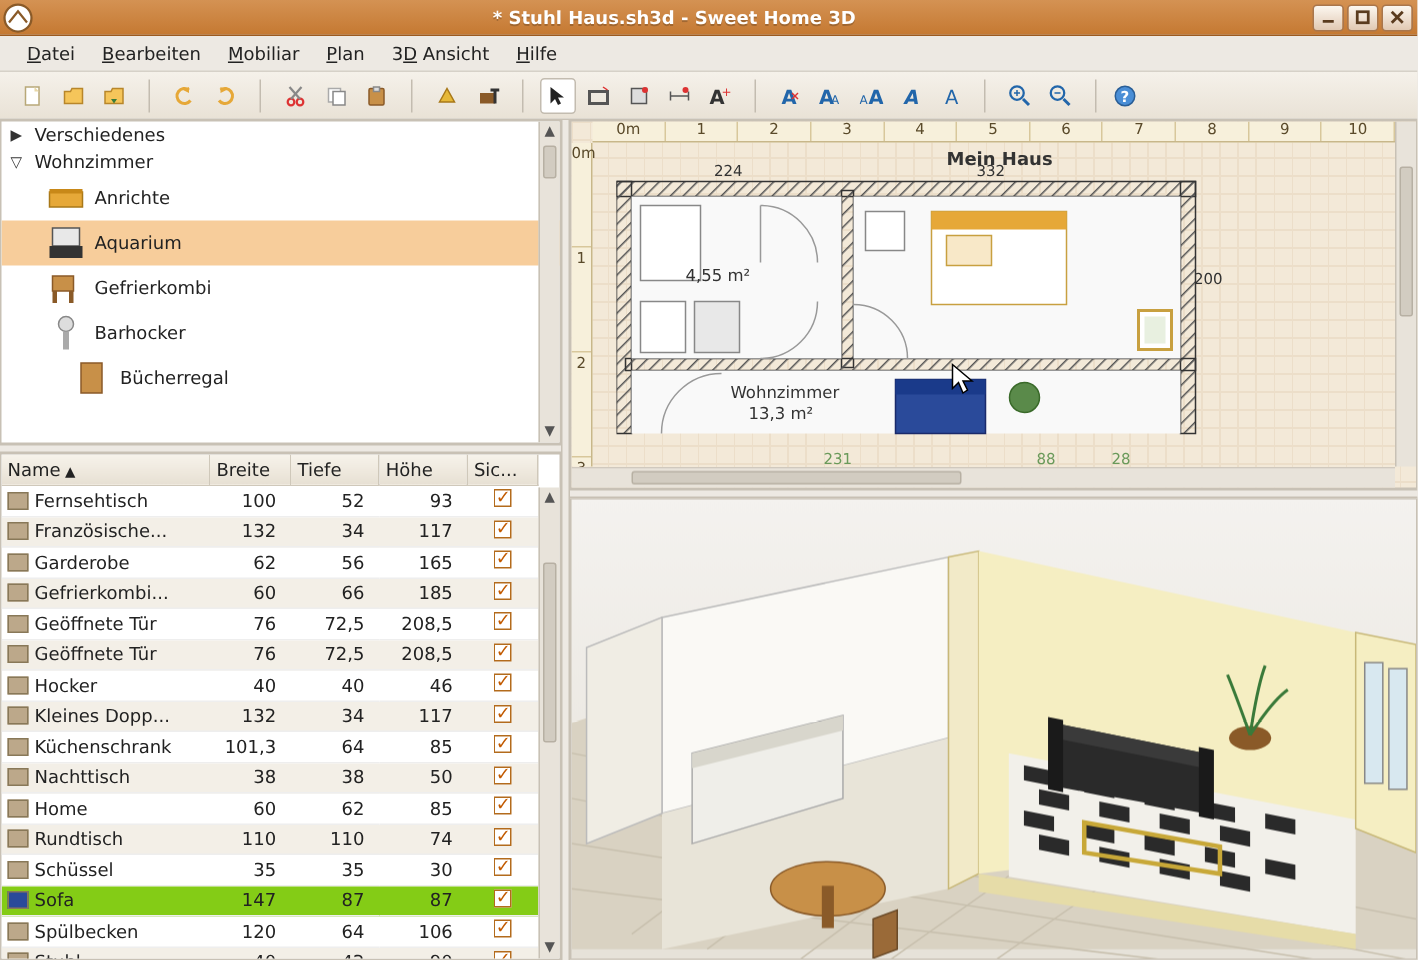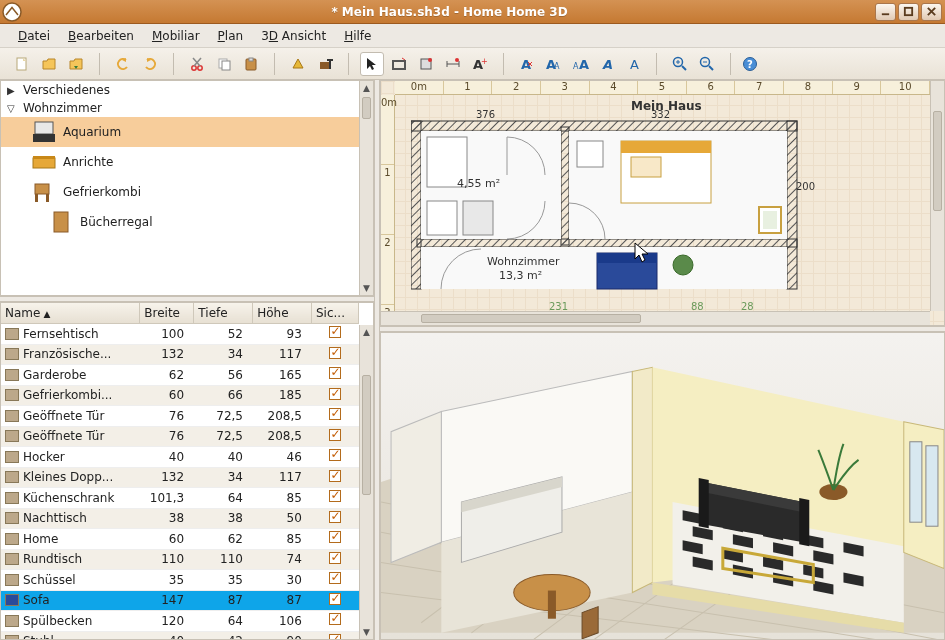--- a/index.html
+++ b/index.html
@@ -46,21 +46,21 @@
   
   
   .furn { flex:1; display:flex; flex-direction:column; border:1px solid #c8c1b5; overflow:hidden; position:relative; }
   .furn thead th { background:linear-gradient(#f7f3eb,#e7e0d3); border-right:1px solid #cfc8ba; border-bottom:1px solid #cfc8ba; padding:3px 4px; text-align:left; font-weight:normal; font-size:12px; position:sticky; top:0;}
   .furn table { border-collapse:collapse; width:calc(100% - 14px); table-layout:fixed; }
   .furn tbody { display:block; overflow-y:auto; }
   .furn thead, .furn tbody tr { display:table; width:100%; table-layout:fixed;}
   .furn td { padding:1px 4px; border-bottom:1px solid #eee; font-size:12px; height:20px; }
   .furn td.num { text-align:right; padding-right:10px; }
   .furn tr.even { background:#f3efe7; }
-  .furn tr.sel { background:#0ea5e9; }
+  .furn tr.sel { background:#84cc16; }
   .furn .chk { display:inline-block; width:12px;height:12px;border:1px solid #b36b1c; background:#fff; position:relative;}
   .furn .chk.on::after{content:"✓";position:absolute;top:-3px;left:0;color:#c25a00;font-size:12px;font-weight:bold;}
   .furn .icon-cell{display:flex;align-items:center;gap:4px;}
   .furn-scroll { position:absolute; right:0; top:22px; bottom:0; width:14px; background:#e8e3da; border-left:1px solid #c8c1b5; }
   .furn-scroll .up,.furn-scroll .down{height:14px;display:flex;align-items:center;justify-content:center;font-size:9px;color:#555;}
   .furn-scroll .thumb-bar{position:absolute;left:2px;right:2px;top:50px;height:120px;background:#d2ccc1;border:1px solid #b7b0a3;border-radius:2px;}
   
   
   .plan { height:246px; position:relative; border:1px solid #c8c1b5; overflow:hidden; background:
       repeating-linear-gradient(#ecdec9 0 1px, transparent 1px 12px),
@@ -87,21 +87,21 @@
 </head>
 <body>
 
 <div class="titlebar">
   <div class="sysicon">
     <svg viewBox="0 0 16 16">
         <circle cx="8" cy="8" r="6" fill="#fff" stroke="#8a5a28"></circle>
         <path d="M4 10 L8 5 L12 10" stroke="#8a5a28" fill="none"></path>
       </svg>
   </div>
-  <div class="title">* Mein Haus.sh3d - Home Home 3D</div>
+  <div class="title">* Stuhl Haus.sh3d - Sweet Home 3D</div>
   <div class="winctl">
     <div class="winbtn">
         <svg viewBox="0 0 12 12">
           <line x1="2" y1="9" x2="10" y2="9"></line>
         </svg>
       </div>
     <div class="winbtn">
         <svg viewBox="0 0 12 12">
           <rect x="2" y="2" width="8" height="8"></rect>
         </svg>
@@ -296,47 +296,56 @@
 
     <div class="catalog">
       <div class="row cat">
           <span class="tri">▶</span>
           <span>Verschiedenes</span>
         </div>
       <div class="row cat">
           <span class="tri">▽</span>
           <span>Wohnzimmer</span>
         </div>
+      <div class="row" style="padding-left:30px">
+          <span class="thumb">
+            <svg width="26" height="20">
+              <rect x="2" y="6" width="22" height="10" fill="#e6a838" stroke="#a87818"></rect>
+              <rect x="2" y="4" width="22" height="3" fill="#c88818"></rect>
+            </svg>
+          </span>
+          <span>Anrichte</span>
+        </div>
       <div class="row sel" style="padding-left:30px">
           <span class="thumb">
             <svg width="26" height="24">
               <rect x="4" y="2" width="18" height="12" fill="#e8e8e8" stroke="#555"></rect>
               <rect x="2" y="14" width="22" height="8" fill="#333"></rect>
             </svg>
           </span>
           <span>Aquarium</span>
-        </div>
-      <div class="row" style="padding-left:30px">
-          <span class="thumb">
-            <svg width="26" height="20">
-              <rect x="2" y="6" width="22" height="10" fill="#e6a838" stroke="#a87818"></rect>
-              <rect x="2" y="4" width="22" height="3" fill="#c88818"></rect>
-            </svg>
-          </span>
-          <span>Anrichte</span>
         </div>
       <div class="row" style="padding-left:30px">
           <span class="thumb">
             <svg width="26" height="24">
               <rect x="4" y="4" width="14" height="10" fill="#c89048" stroke="#8a5a28"></rect>
               <rect x="4" y="14" width="3" height="8" fill="#8a5a28"></rect>
               <rect x="15" y="14" width="3" height="8" fill="#8a5a28"></rect>
             </svg>
           </span>
           <span>Gefrierkombi</span>
+        </div>
+      <div class="row" style="padding-left:30px">
+          <span class="thumb">
+            <svg width="26" height="24">
+              <circle cx="13" cy="6" r="5" fill="#ddd" stroke="#888"></circle>
+              <rect x="11" y="11" width="4" height="12" fill="#aaa"></rect>
+            </svg>
+          </span>
+          <span>Barhocker</span>
         </div>
       <div class="row" style="padding-left:47px">
           <span class="thumb">
             <svg width="26" height="24">
               <rect x="6" y="2" width="14" height="20" fill="#c89048" stroke="#8a5a28"></rect>
             </svg>
           </span>
           <span>Bücherregal</span>
         </div>
       <div class="catalog-scroll">
@@ -580,21 +589,21 @@
           <span>9</span>
           <span>10</span>
       </div>
       <div class="ruler-v">
         <span>0m</span>
           <span>1</span>
           <span>2</span>
           <span>3</span>
       </div>
       <div class="house-label">Mein Haus</div>
-      <div class="dim" style="top:28px;left:95px">376</div>
+      <div class="dim" style="top:28px;left:95px">224</div>
       <div class="dim" style="top:28px;left:270px">332</div>
       <div class="dim" style="top:100px;left:415px">200</div>
 
       <svg class="floorplan" width="420" height="200">
         <defs>
           <pattern id="hatch" width="6" height="6" patternUnits="userSpaceOnUse" patternTransform="rotate(45)">
             <line x1="0" y1="0" x2="0" y2="6" stroke="#555" stroke-width="2"></line>
           </pattern>
         </defs>
 

